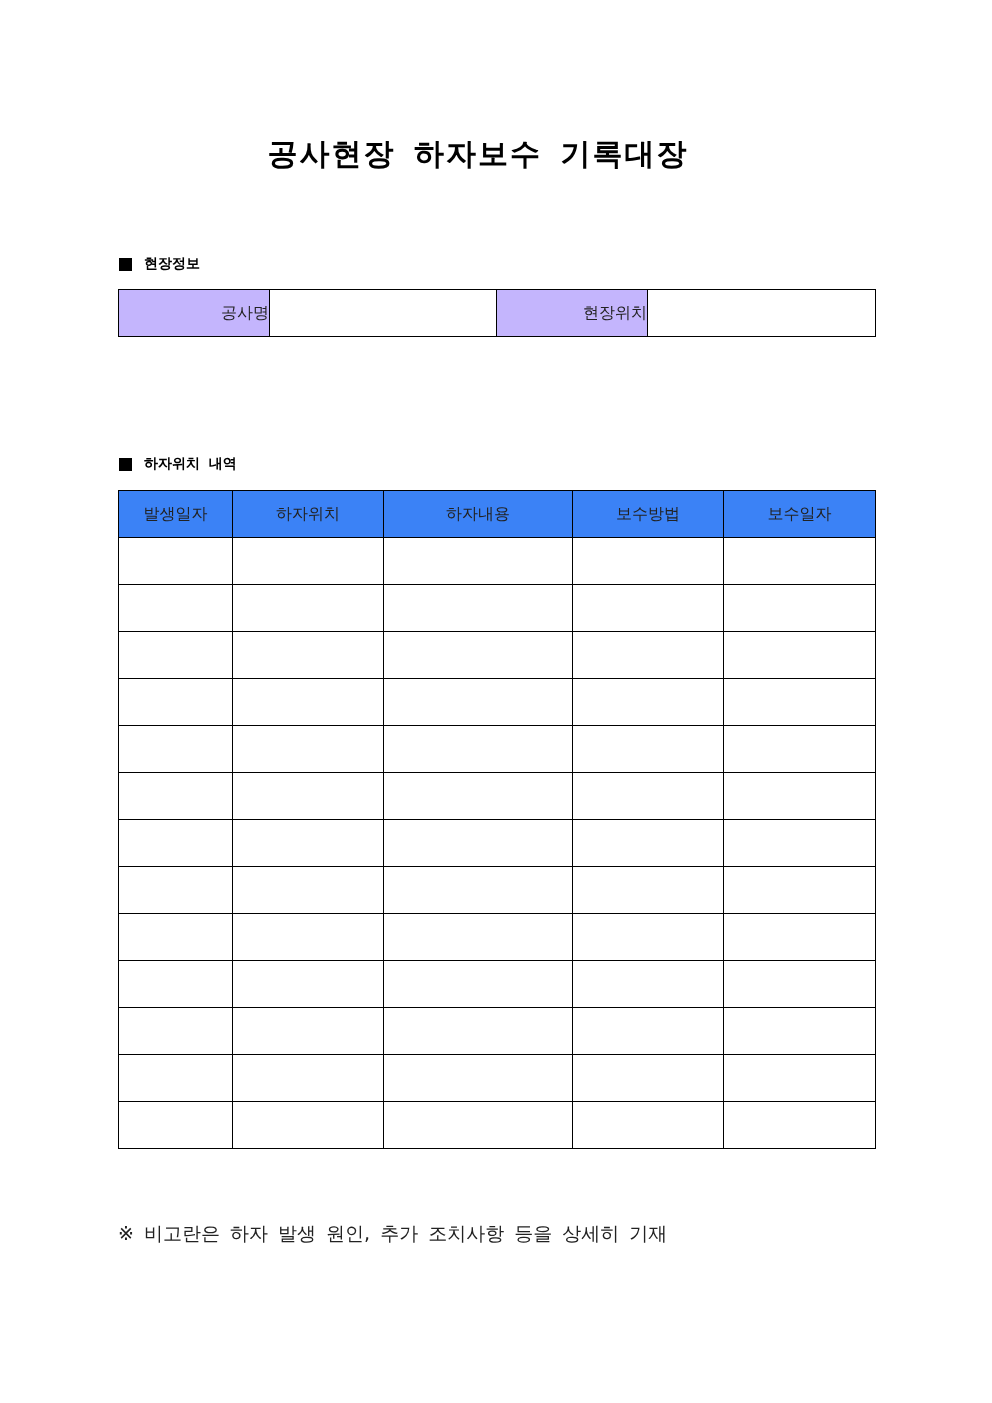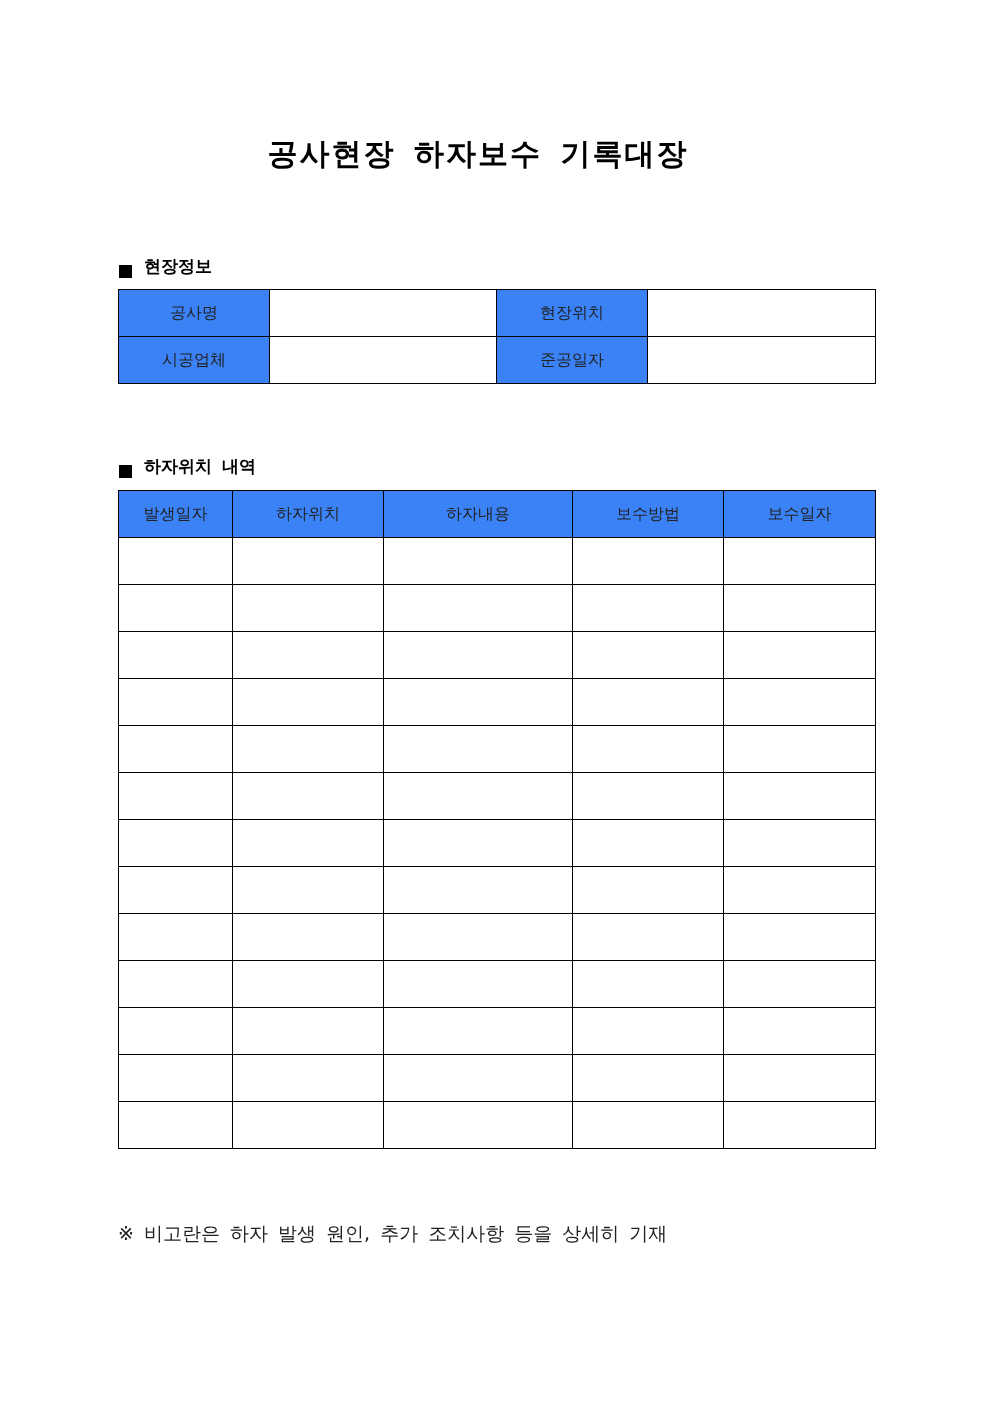--- a/index.html
+++ b/index.html
@@ -1,22 +1,22 @@
 <!DOCTYPE html>
 <html><head>
 <meta charset="utf-8">
 <style>
   html, body { margin: 0; padding: 0; background: #ffffff; }
   body { width: 992px; height: 1403px; position: relative; font-family: "DejaVu Sans", "Liberation Sans", sans-serif; color: #000; }
   .title { position: absolute; left: 0; top: 134px; width: 956px; text-align: center; font-size: 30px; font-weight: bold; letter-spacing: 2px; word-spacing: 6px; }
-  .section { position: absolute; left: 119px; font-size: 17px; font-weight: bold; display: flex; align-items: flex-end; word-spacing: 4px; }
+  .section { position: absolute; left: 119px; font-size: 14px; font-weight: bold; display: flex; align-items: center; word-spacing: 4px; }
   .section .sq { display: inline-block; width: 13px; height: 13px; background: #000; margin-right: 12px; }
   table { position: absolute; left: 118px; border-collapse: collapse; table-layout: fixed; }
   td, th { border: 1.3px solid #000; padding: 0; text-align: center; vertical-align: middle; font-size: 16px; font-weight: normal; color: #222; }
-  .lbl { background: #3b82f6; }
+  .lbl { background: #c4b5fd; text-align: right; }
   .hdr { background: #3b82f6; }
   #info { top: 289px; width: 757px; }
   #info td { height: 46px; }
   #repair { top: 490px; width: 757px; }
   #repair th { height: 46px; }
   #repair td { height: 46px; }
   .note { position: absolute; left: 118px; top: 1221px; font-size: 19px; color: #222; word-spacing: 4px; }
 </style>
 </head>
 <body>
@@ -33,26 +33,20 @@
       <col style="width:151px">
       <col style="width:227px">
       <col style="width:151px">
       <col style="width:228px">
     </colgroup>
   <tbody>
       <tr>
     <td class="lbl">공사명</td>
     <td></td>
     <td class="lbl">현장위치</td>
-    <td></td>
-  </tr>
-  <tr>
-    <td class="lbl">시공업체</td>
-    <td></td>
-    <td class="lbl">준공일자</td>
     <td></td>
   </tr>
 </tbody>
   </table>
 
 <div class="section" style="top:455px;">
   <span class="sq"></span>
   <span>하자위치 내역</span>
 </div>
 

